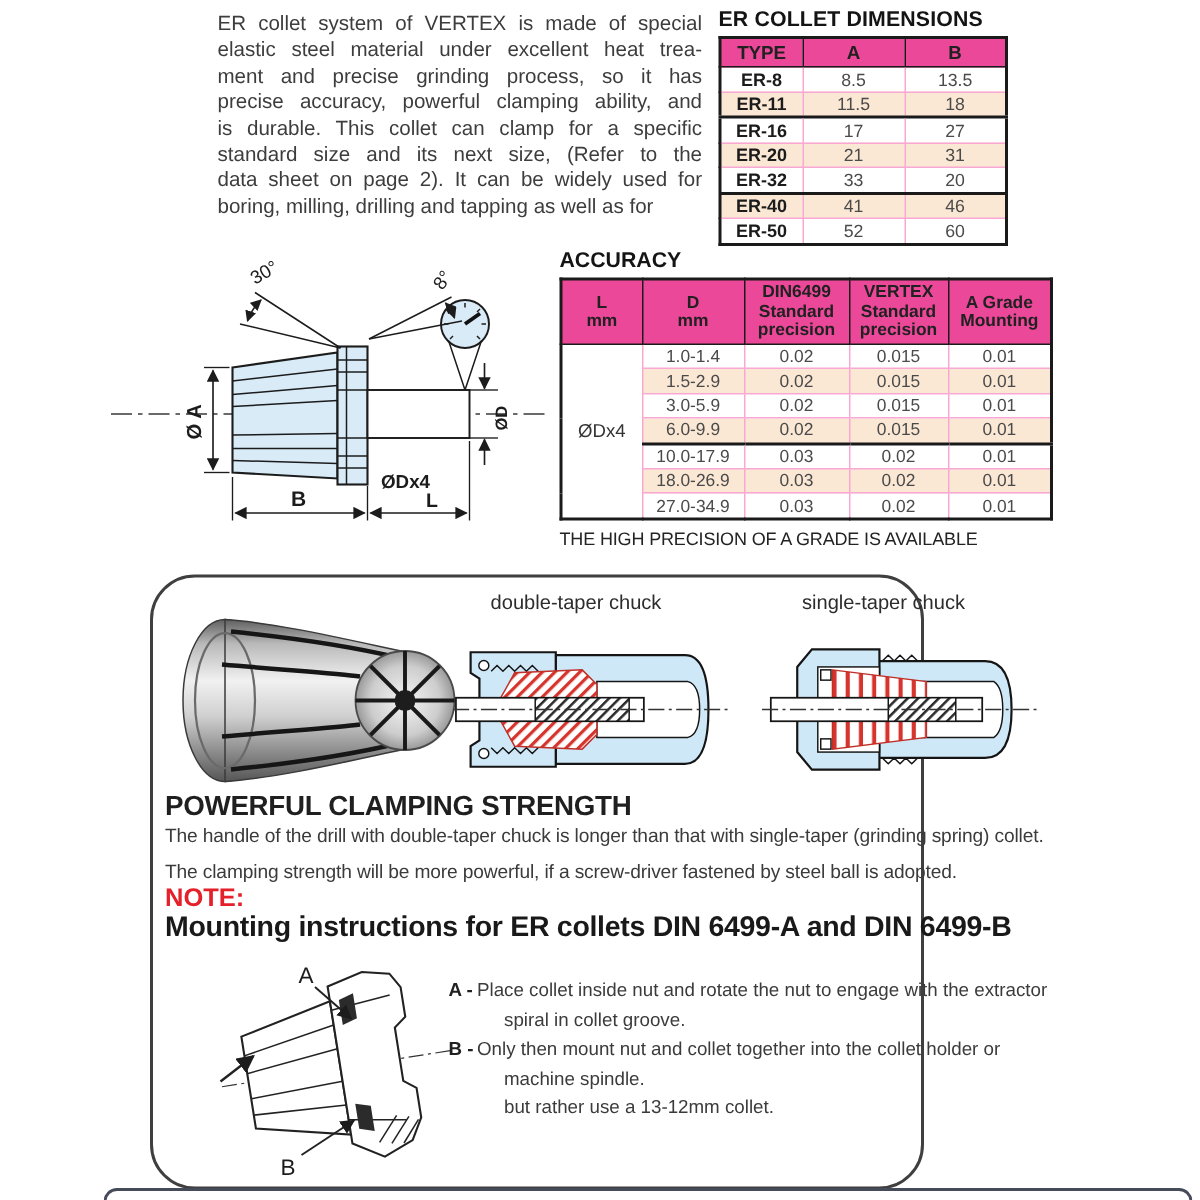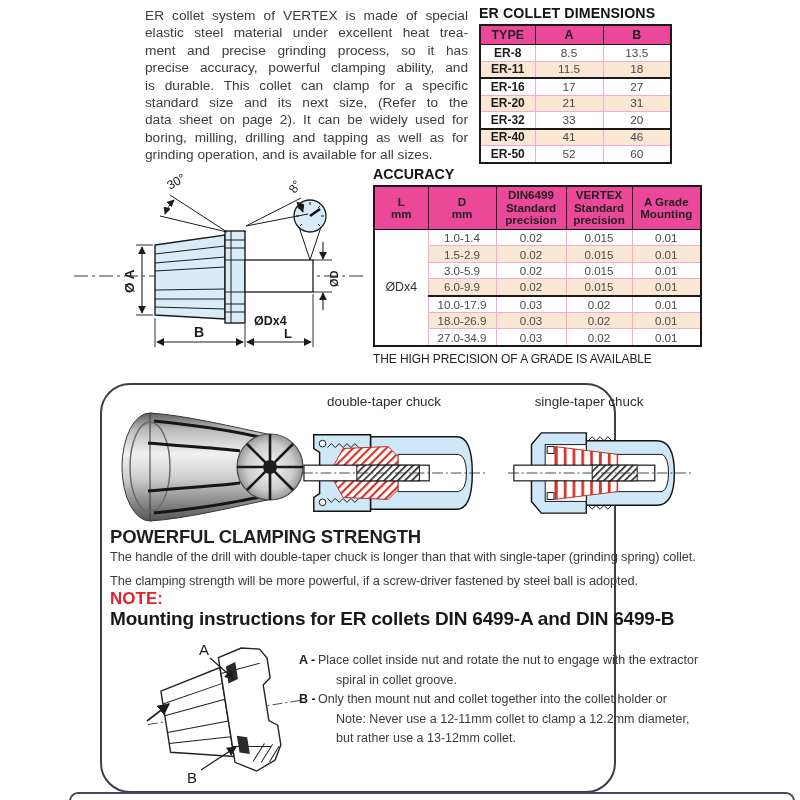--- a/index.html
+++ b/index.html
@@ -114,21 +114,20 @@
 
   <div class="intro">
     <div class="iline">ER collet system of VERTEX is made of special</div>
     <div class="iline">elastic steel material under excellent heat trea-</div>
     <div class="iline">ment and precise grinding process, so it has</div>
     <div class="iline">precise accuracy, powerful clamping ability, and</div>
     <div class="iline">is durable. This collet can clamp for a specific</div>
     <div class="iline">standard size and its next size, (Refer to the</div>
     <div class="iline">data sheet on page 2). It can be widely used for</div>
     <div class="iline">boring, milling, drilling and tapping as well as for</div>
-    <div class="iline">grinding operation, and is available for all sizes.</div>
   </div>
 
   <div class="dim-sec">
     <div class="sec-title">ER COLLET DIMENSIONS</div>
     <table class="data dimtable">
       <colgroup>
           <col style="width:55px">
           <col style="width:68px">
           <col style="width:68px">
         </colgroup>
@@ -439,21 +438,21 @@
         <span>Place collet inside nut and rotate the nut to engage with the extractor</span>
       </div>
       <div class="inst-row cont">
         <span>spiral in collet groove.</span>
       </div>
       <div class="inst-row">
         <span class="inst-label">B -</span>
         <span>Only then mount nut and collet together into the collet holder or</span>
       </div>
       <div class="inst-row cont">
-        <span>Note: Never use a 12-11mm collet to clamp a 12.2mm diameter,</span>
+        <span>machine spindle.</span>
       </div>
       <div class="inst-row cont">
         <span>but rather use a 13-12mm collet.</span>
       </div>
     </div>
   </div>
 
   <div class="next-box"></div>
 
 </div>

